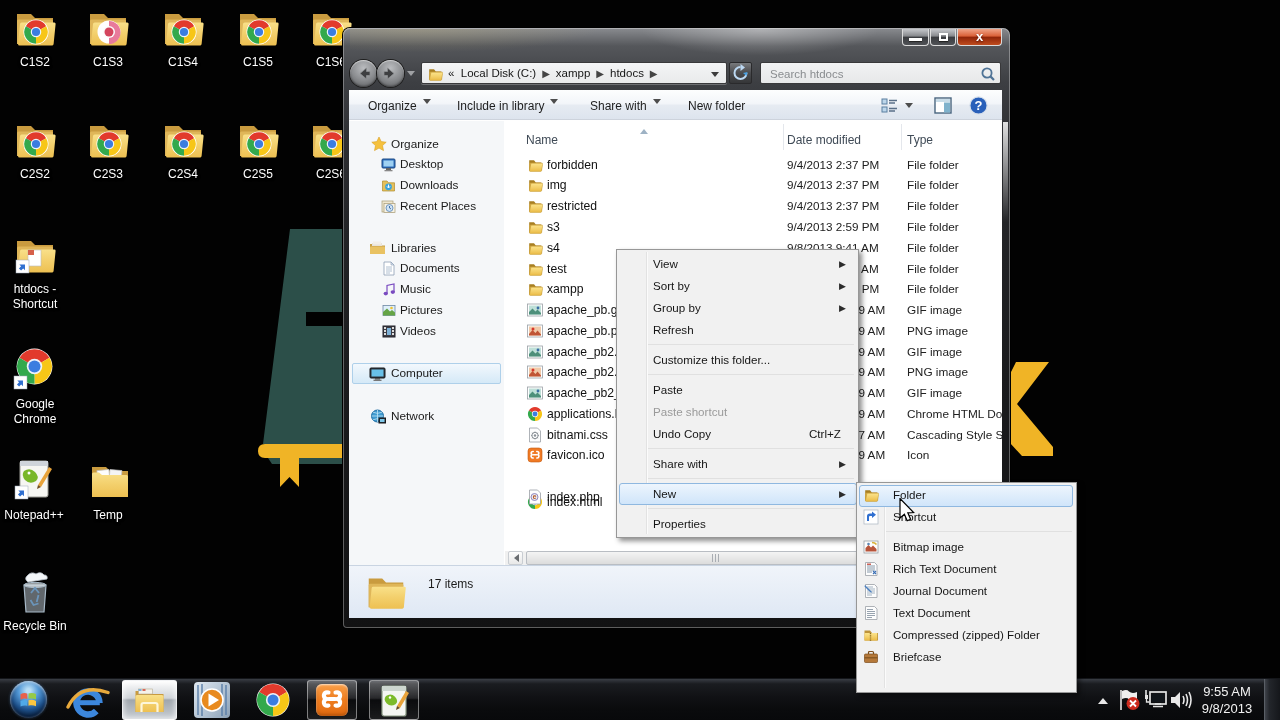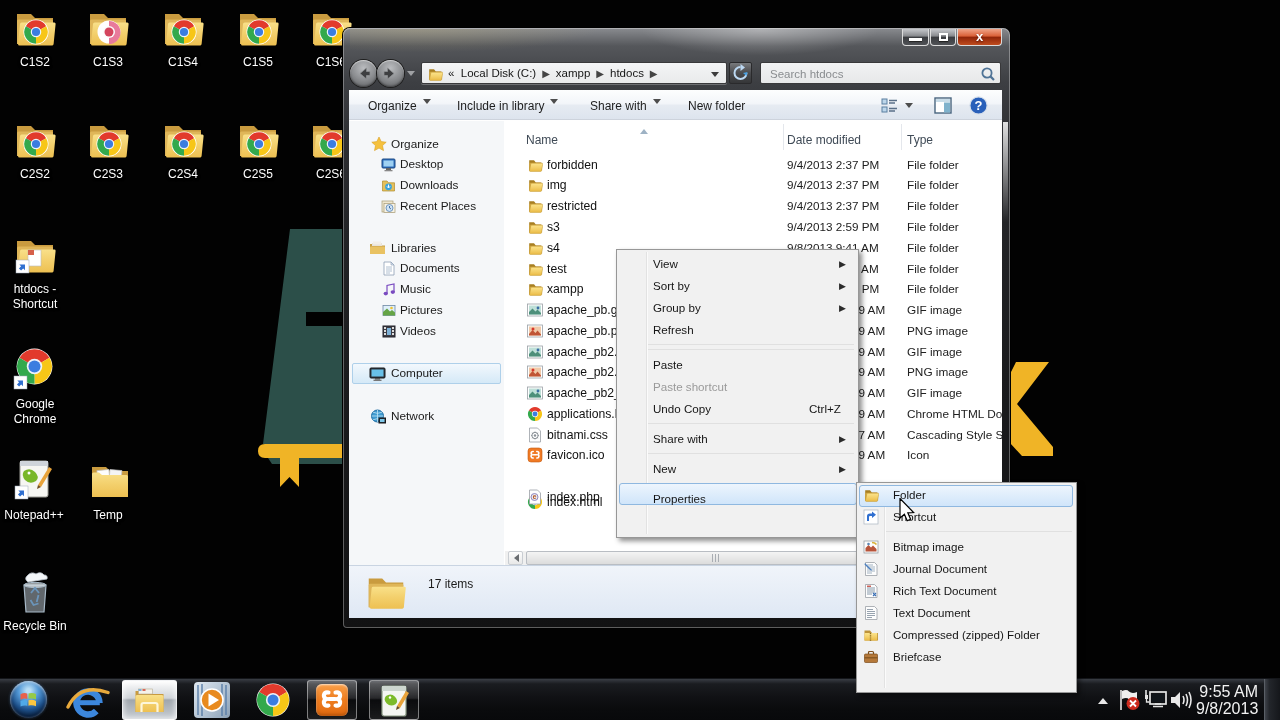--- a/index.html
+++ b/index.html
@@ -480,20 +480,21 @@
   </div>
 
 <div class="mnu" style="left:616px;top:249px;width:243px;height:289px">
  <div class="a" style="left:29px;top:2px;width:1px;height:282px;background:#e2e2e2"></div>
  <div class="a" style="left:30px;top:2px;width:1px;height:282px;background:#fbfbfb"></div>
  <div class="mi">View<span class="ar">▶</span></div>
  <div class="mi">Sort by<span class="ar">▶</span></div>
  <div class="mi">Group by<span class="ar">▶</span></div>
  <div class="mi">Refresh</div>
  <div class="msep"></div>
+ <div class="mi">Customize this folder...</div>
  <div class="msep"></div>
  <div class="mi">Paste</div>
  <div class="mi gray">Paste shortcut</div>
  <div class="mi">Undo Copy<span style="position:absolute;left:190px">Ctrl+Z</span></div>
  <div class="msep"></div>
  <div class="mi">Share with<span class="ar">▶</span></div>
  <div class="msep"></div>
  <div class="hl" style="left:2px;top:233px;width:238px;height:22px"></div>
  <div class="mi" style="top:0">New<span class="ar">▶</span></div>
  <div class="msep"></div>
@@ -513,29 +514,29 @@
       </svg>Shortcut</div>
  <div class="msep"></div>
  <div class="mi"><svg class="a" style="left:4px;top:3px" width="16" height="16">
         <rect x="1" y="2" width="14" height="12" fill="#fdfdfd" stroke="#9aa0a6" stroke-width=".8"></rect>
         <path d="M2.5,9 l3,-3 l2.5,2.5 l2,-2 l3.5,3.5 v2.5 h-11 Z" fill="#b8543a"></path>
         <path d="M9,3.5 q3,0 4.5,2" stroke="#d9b23c" stroke-width="1.5" fill="none"></path>
         <circle cx="5.5" cy="5" r="1.3" fill="#5d87b5"></circle>
       </svg>Bitmap image</div>
  <div class="mi"><svg class="a" style="left:4px;top:3px" width="16" height="16">
         <path d="M2.5,1.5 h9 l2.5,2.5 v10.5 h-11.5 Z" fill="#fdfdfd" stroke="#9aa0a6" stroke-width=".8"></path>
-        <path d="M4,4 h6 M4,6 h8 M4,8 h8 M4,10 h8 M4,12 h5" stroke="#9ab" stroke-width=".9"></path>
-        <path d="M2,2 L7,7 L9,9 L8.2,9.8 L6,8 L1.5,3.5 Z" fill="#4a7fc0"></path>
-      </svg>Journal Document</div>
- <div class="mi"><svg class="a" style="left:4px;top:3px" width="16" height="16">
-        <path d="M2.5,1.5 h9 l2.5,2.5 v10.5 h-11.5 Z" fill="#fdfdfd" stroke="#9aa0a6" stroke-width=".8"></path>
         <path d="M4,5 h8 M4,7 h8 M4,9 h8 M4,11 h5" stroke="#7a8ea2" stroke-width=".9"></path>
         <path d="M4,3.2 h4" stroke="#c0392b" stroke-width="1.2"></path>
         <path d="M10,10 l3,3 M10,13 l3,-3" stroke="#3a6fb5" stroke-width="1.1"></path>
       </svg>Rich Text Document</div>
+ <div class="mi"><svg class="a" style="left:4px;top:3px" width="16" height="16">
+        <path d="M2.5,1.5 h9 l2.5,2.5 v10.5 h-11.5 Z" fill="#fdfdfd" stroke="#9aa0a6" stroke-width=".8"></path>
+        <path d="M4,4 h6 M4,6 h8 M4,8 h8 M4,10 h8 M4,12 h5" stroke="#9ab" stroke-width=".9"></path>
+        <path d="M2,2 L7,7 L9,9 L8.2,9.8 L6,8 L1.5,3.5 Z" fill="#4a7fc0"></path>
+      </svg>Journal Document</div>
  <div class="mi"><svg class="a" style="left:4px;top:3px" width="16" height="16">
         <path d="M2.5,1.5 h9 l2.5,2.5 v10.5 h-11.5 Z" fill="#fdfdfd" stroke="#9aa0a6" stroke-width=".8"></path>
         <path d="M4,4.5 h6 M4,6.5 h8 M4,8.5 h8 M4,10.5 h8 M4,12.5 h5" stroke="#8c99a6" stroke-width=".9"></path>
       </svg>Text Document</div>
  <div class="mi"><svg class="a" style="left:4px;top:3px" width="16" height="16">
         <path d="M1.5,3.5 L7,3.5 L9,6 L15,6 L15,13.5 L1.5,13.5 Z" fill="#bd9339"></path>
         <path d="M1.5,13.5 L1.5,6.8 Q1.5,6 2.3,6 L14.2,6 L14.2,13.5 Z" fill="url(#fgs)"></path>
         <path d="M7.5,6 v1.2 m0,1 v1.2 m0,1 v1.2 m0,1 v1.2" stroke="#8a6a1e" stroke-width="1.4"></path>
       </svg>Compressed (zipped) Folder</div>
  <div class="mi"><svg class="a" style="left:4px;top:3px" width="16" height="16">
@@ -630,15 +631,15 @@
       <rect x="8" y="5" width="12" height="8" fill="#10151a"></rect>
       <path d="M11,15 h6 M9,17.5 h10" stroke="#e4e4e4" stroke-width="1.6"></path>
       <path d="M2,1 v5 M2,8.5 v0" stroke="#e4e4e4" stroke-width="1.6"></path>
       <path d="M1,6 h3 v4 h-3 Z" fill="#e4e4e4"></path>
       <path d="M2.5,10 v3 h3" fill="none" stroke="#e4e4e4" stroke-width="1.3"></path>
     </svg>
  <svg class="a" style="left:1169px;top:10px" width="24" height="22">
       <path d="M2,8 h4 l5,-5 v16 l-5,-5 h-4 Z" fill="#e8e8e8"></path>
       <path d="M14,7 q2,4 0,8 M17,5 q3,6 0,12 M20,3 q4,8 0,16" stroke="#e8e8e8" stroke-width="1.6" fill="none"></path>
     </svg>
- <div class="a" style="left:1196px;top:4px;width:62px;height:34px;color:#f2f2f2;font-size:16px;text-align:right;line-height:17px">9:55 AM<br>9/8/2013</div>
+ <div class="a" style="left:1196px;top:4px;width:62px;height:34px;color:#f2f2f2;font-size:13px;text-align:center;line-height:17px">9:55 AM<br>9/8/2013</div>
  <div class="a" style="left:1264px;top:0;width:16px;height:42px;background:linear-gradient(90deg,#3e4249,#23262b 30%,#15171b);border-left:1px solid #5a5f66"></div>
 </div>
 
 </body></html>

